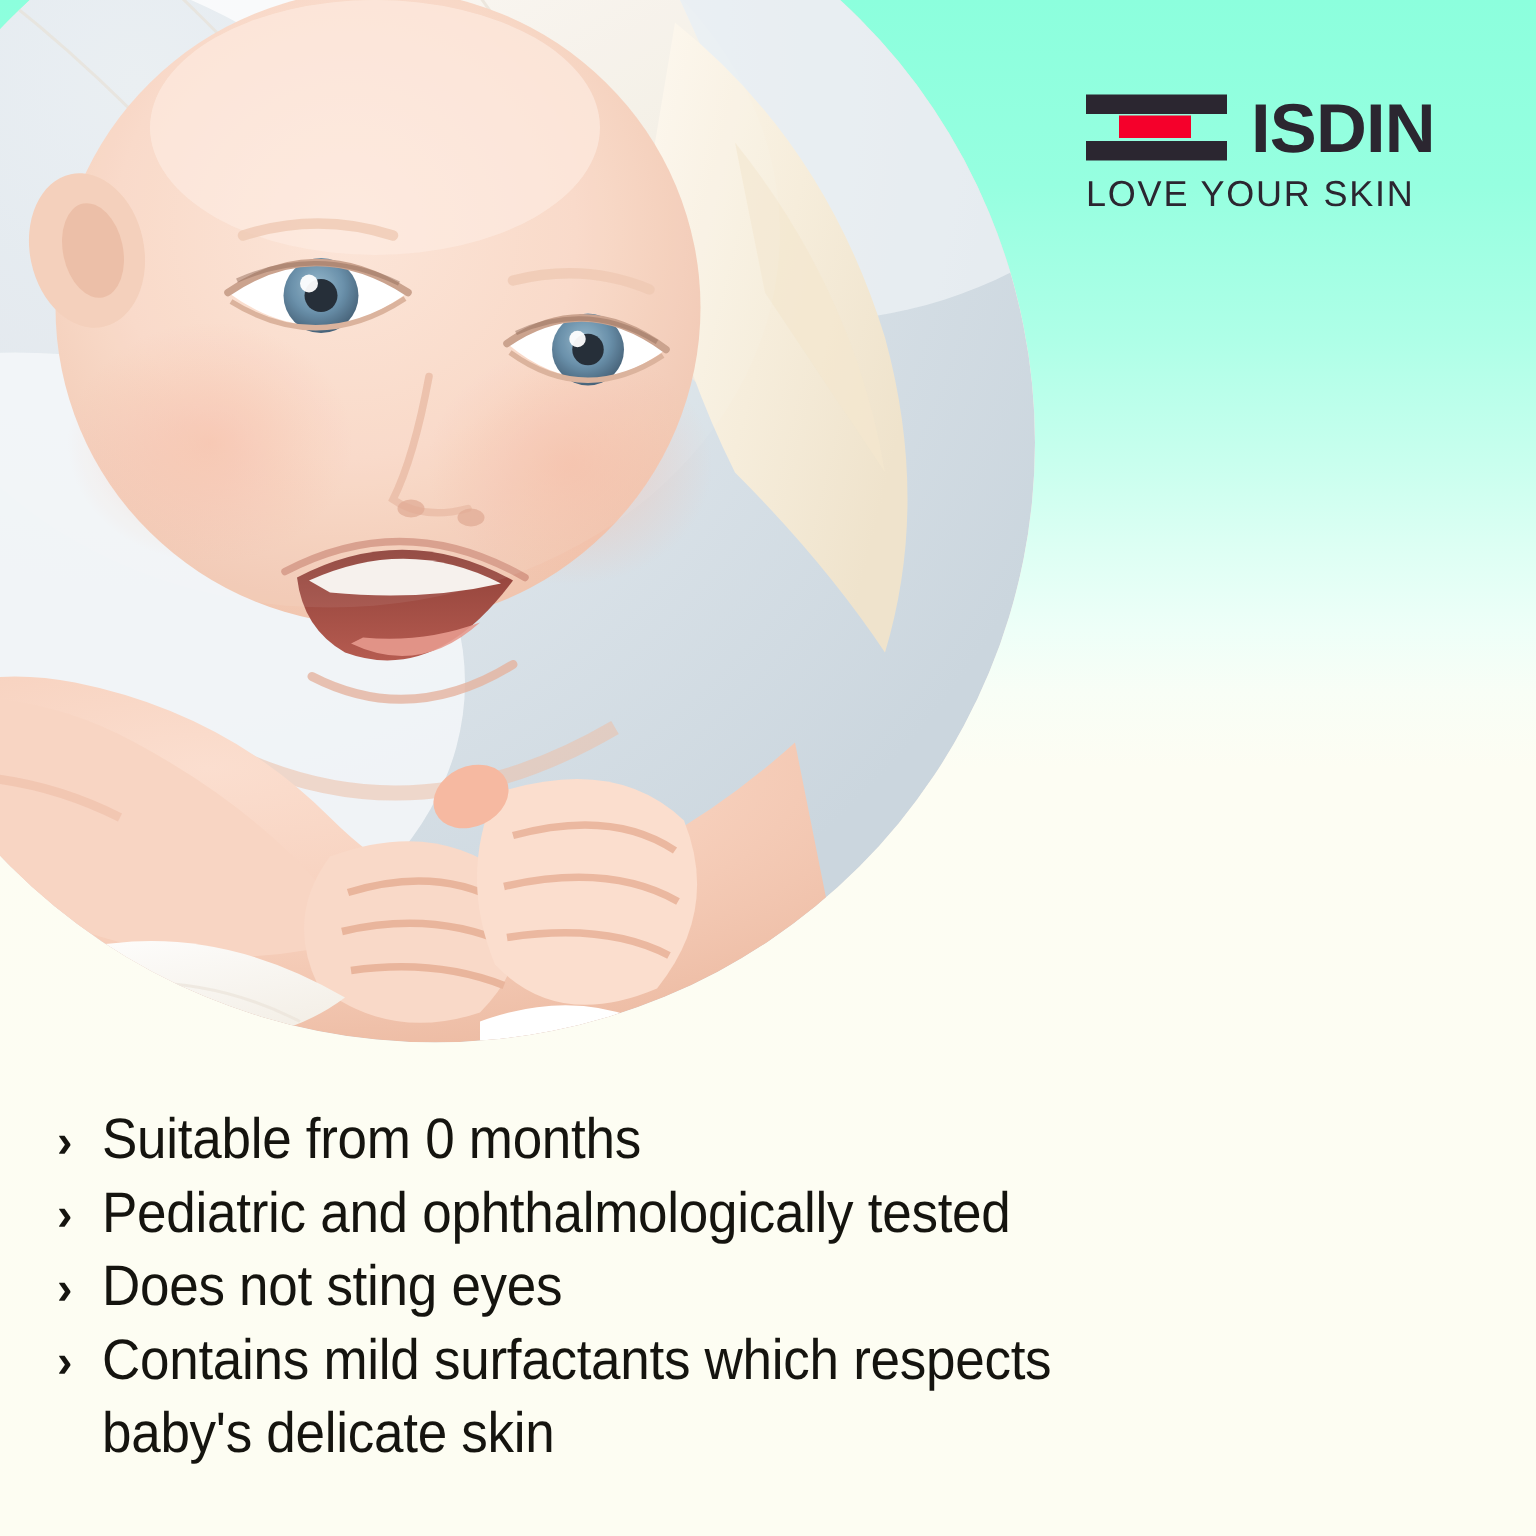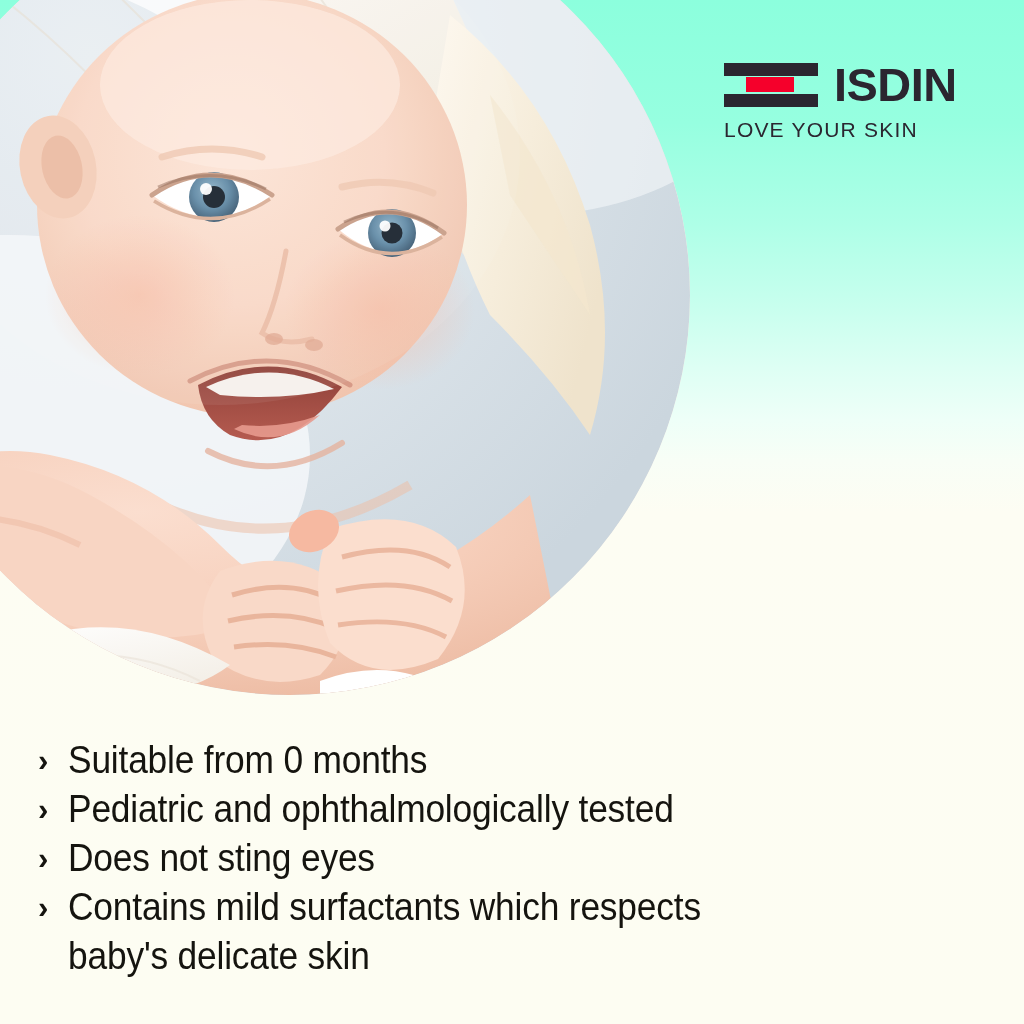--- a/index.html
+++ b/index.html
@@ -89,21 +89,21 @@
     line-height: 46px;
     letter-spacing: -0.5px;
     color: #2B2630;
     transform: scaleX(1.02);
     transform-origin: left center;
   }
   .logo-tagline {
     margin-top: 8px;
     font-family: "Liberation Sans", sans-serif;
     font-weight: 400;
-    font-size: 21px;
+    font-size: 24px;
     line-height: 24px;
     letter-spacing: 1.2px;
     color: #2B2630;
     white-space: nowrap;
   }
 
   
   .bullets {
     position: absolute;
     left: 38px;

